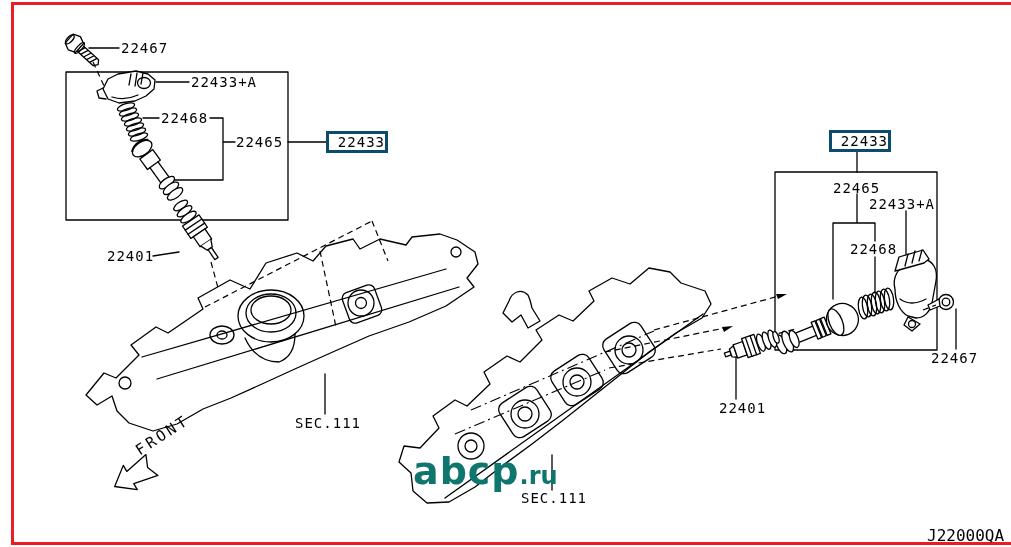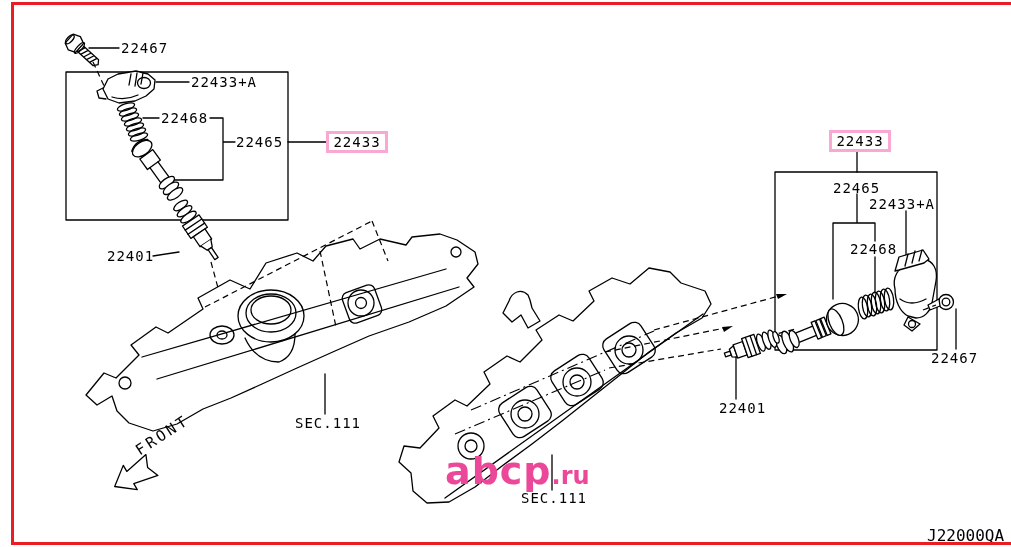--- a/index.html
+++ b/index.html
@@ -6,25 +6,25 @@
   #stage{position:relative;width:1011px;height:547px;background:#fff;overflow:hidden;
          font-family:"DejaVu Sans Mono","Liberation Mono",monospace;color:#000;margin-left:9px;}
   .frame{position:absolute;inset:2px;border:3px solid #ec1c24;pointer-events:none;}
   svg{position:absolute;left:0;top:0;}
   .ln{fill:none;stroke:#000;stroke-width:1.3;stroke-linecap:round;stroke-linejoin:round;}
   .fw{fill:#fff;stroke:#000;stroke-width:1.3;stroke-linecap:round;stroke-linejoin:round;}
   .dsh{fill:none;stroke:#000;stroke-width:1.2;stroke-dasharray:6 4;}
   .ddot{fill:none;stroke:#000;stroke-width:1.1;stroke-dasharray:11 4 2 4;}
   .arr{fill:#000;stroke:none;}
   .lbl{position:absolute;font-size:14px;letter-spacing:1px;white-space:nowrap;line-height:15px;}
-  .hbox{position:absolute;border:3px solid #f9a8d4;background:#fff;width:56px;height:16px;
-        text-align:center;font-size:14px;letter-spacing:1px;line-height:16px;cursor:pointer;}
+  .hbox{position:absolute;border:3px solid #0c4a6e;background:#fff;width:56px;height:16px;
+        text-align:right;font-size:14px;letter-spacing:1px;line-height:16px;cursor:pointer;}
   .front{position:absolute;left:133px;top:441px;font-size:15px;letter-spacing:3px;
          transform:rotate(-33deg);transform-origin:0 100%;}
-  .wm{position:absolute;left:436px;top:449px;color:#ec4899;
+  .wm{position:absolute;left:404px;top:449px;color:#0f766e;
       font-family:"DejaVu Sans","Liberation Sans",sans-serif;font-weight:bold;}
   .wm .big{font-size:38px;letter-spacing:1px;}
   .wm .small{font-size:24px;}
   .code{position:absolute;left:918px;top:526px;width:88px;font-size:16px;letter-spacing:0px;}
 </style>
 </head>
 <body>
 
 <div id="stage">
 

